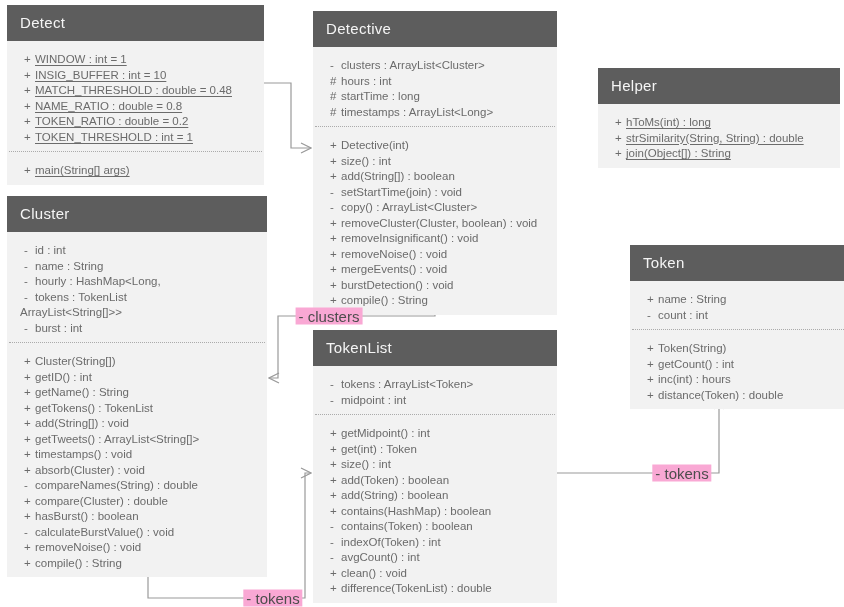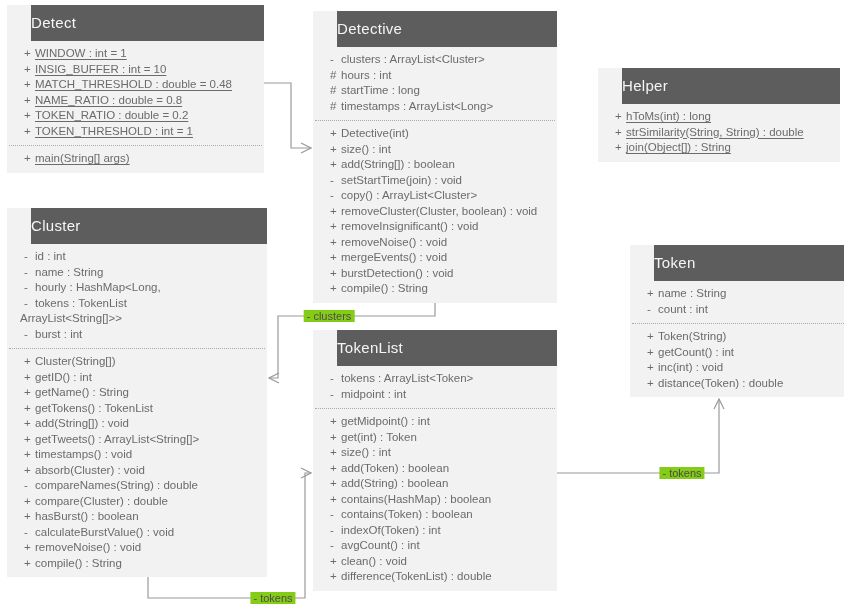--- a/index.html
+++ b/index.html
@@ -2,29 +2,29 @@
 <html><head>
 <meta charset="utf-8">
 <style>
   html,body{margin:0;padding:0;background:#fff;}
   .canvas{position:relative;width:844px;height:607px;background:#ffffff;
           font-family:"Liberation Sans",sans-serif;overflow:hidden;}
   #connector-svg{position:absolute;left:0;top:0;width:844px;height:607px;pointer-events:none;}
   #connector-svg polyline{fill:none;stroke:#9a9a9a;stroke-width:1.2;pointer-events:stroke;}
   .class-box{position:absolute;background:#f2f2f2;}
   .class-title{height:36px;line-height:36px;background:#5d5d5d;color:#f5f5f5;
-               font-size:15px;letter-spacing:.3px;font-weight:400;margin-left:24px;}
-  .section{padding:5px 4px 6px 0;}
+               font-size:15px;padding-left:13px;letter-spacing:.3px;font-weight:400;}
+  .section{padding:11px 4px 6px 0;}
   .member-row{padding-left:17px;line-height:15.5px;font-size:11.5px;color:#6b6b6b;white-space:nowrap;}
   .member-row .sign{display:inline-block;width:11px;}
   .mtext.static{text-decoration:underline;text-underline-offset:2px;}
   .member-row.cont{padding-left:13px;}
   .separator{border-top:1px dotted #ababab;height:0;margin:0 2px;}
-  .line-label{position:absolute;transform:translate(-50%,-50%);background:#84cc16;
-              padding:0 3px;font-size:11px;color:#4d4d4d;white-space:nowrap;}
+  .line-label{position:absolute;transform:translate(-50%,-50%);background:#f9a8d4;
+              padding:0 3px;font-size:15px;color:#4d4d4d;white-space:nowrap;}
 </style>
 </head>
 <body>
 
 <div class="canvas">
   <svg id="connector-svg" width="844" height="607" viewBox="0 0 844 607" xmlns="http://www.w3.org/2000/svg">
     <defs>
       <marker id="arrowOpen" viewBox="0 0 12 12" refX="11" refY="6" markerWidth="12" markerHeight="12" orient="auto" markerUnits="userSpaceOnUse">
         <path d="M1,1 L11,6 L1,11" fill="none" stroke="#9a9a9a" stroke-width="1.2"></path>
       </marker>
@@ -74,21 +74,21 @@
         </div>
       </div>
       <div class="class-box" style="left: 598px; top: 68px; width: 242px;">
         <div class="class-title">Helper</div>
         <div class="section">
           <div class="member-row"><span class="sign">+</span><span class="mtext static">hToMs(int) : long</span></div>
           <div class="member-row"><span class="sign">+</span><span class="mtext static">strSimilarity(String, String) : double</span></div>
           <div class="member-row"><span class="sign">+</span><span class="mtext static">join(Object[]) : String</span></div>
         </div>
       </div>
-      <div class="class-box" style="left: 7px; top: 208px; width: 260px;">
+      <div class="class-box" style="left: 7px; top: 196px; width: 260px;">
         <div class="class-title">Cluster</div>
         <div class="section">
           <div class="member-row"><span class="sign">-</span><span class="mtext">id : int</span></div>
           <div class="member-row"><span class="sign">-</span><span class="mtext">name : String</span></div>
           <div class="member-row"><span class="sign">-</span><span class="mtext">hourly : HashMap&lt;Long,</span></div>
           <div class="member-row"><span class="sign">-</span><span class="mtext">tokens : TokenList</span></div>
           <div class="member-row cont"><span class="mtext">ArrayList&lt;String[]&gt;&gt;</span></div>
           <div class="member-row"><span class="sign">-</span><span class="mtext">burst : int</span></div>
         </div>
         <div class="separator"></div>
@@ -133,21 +133,21 @@
       <div class="class-box" style="left: 630px; top: 245px; width: 242px;">
         <div class="class-title">Token</div>
         <div class="section">
           <div class="member-row"><span class="sign">+</span><span class="mtext">name : String</span></div>
           <div class="member-row"><span class="sign">-</span><span class="mtext">count : int</span></div>
         </div>
         <div class="separator"></div>
         <div class="section">
           <div class="member-row"><span class="sign">+</span><span class="mtext">Token(String)</span></div>
           <div class="member-row"><span class="sign">+</span><span class="mtext">getCount() : int</span></div>
-          <div class="member-row"><span class="sign">+</span><span class="mtext">inc(int) : void</span></div>
+          <div class="member-row"><span class="sign">+</span><span class="mtext">inc(int) : hours</span></div>
           <div class="member-row"><span class="sign">+</span><span class="mtext">distance(Token) : double</span></div>
         </div>
       </div>
     </div>
   <div id="labels">
       <div class="line-label" style="left: 329px; top: 316px;">- clusters</div>
       <div class="line-label" style="left: 273px; top: 598px;">- tokens</div>
       <div class="line-label" style="left: 682px; top: 473px;">- tokens</div>
     </div>
 </div>

